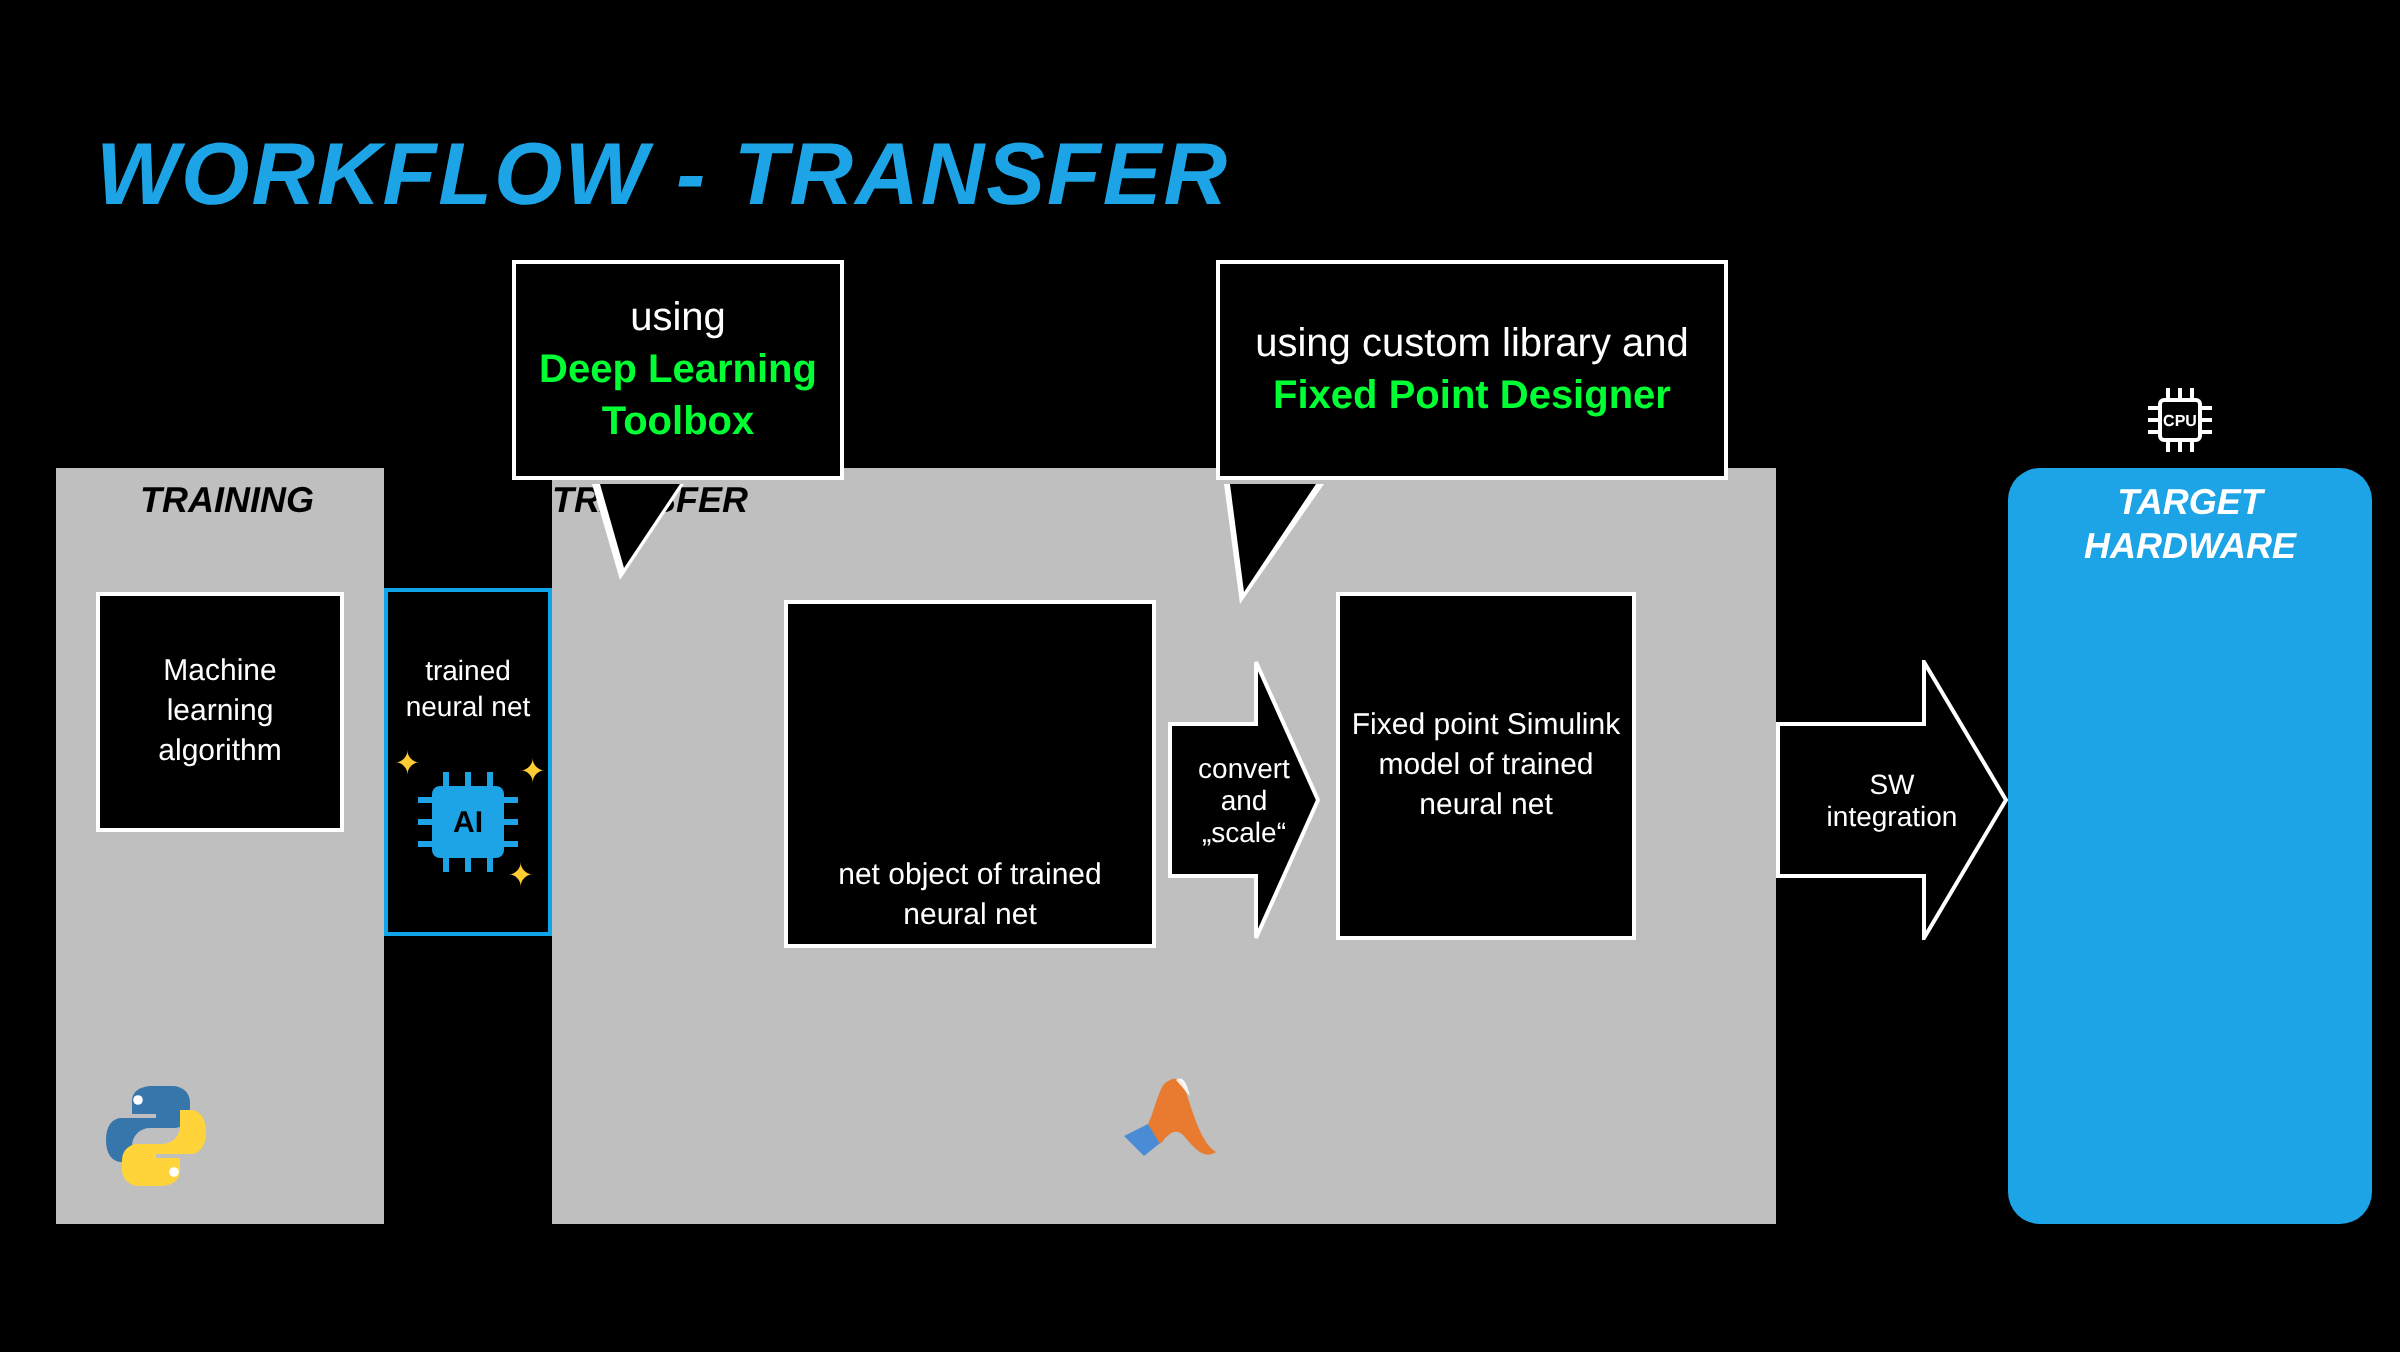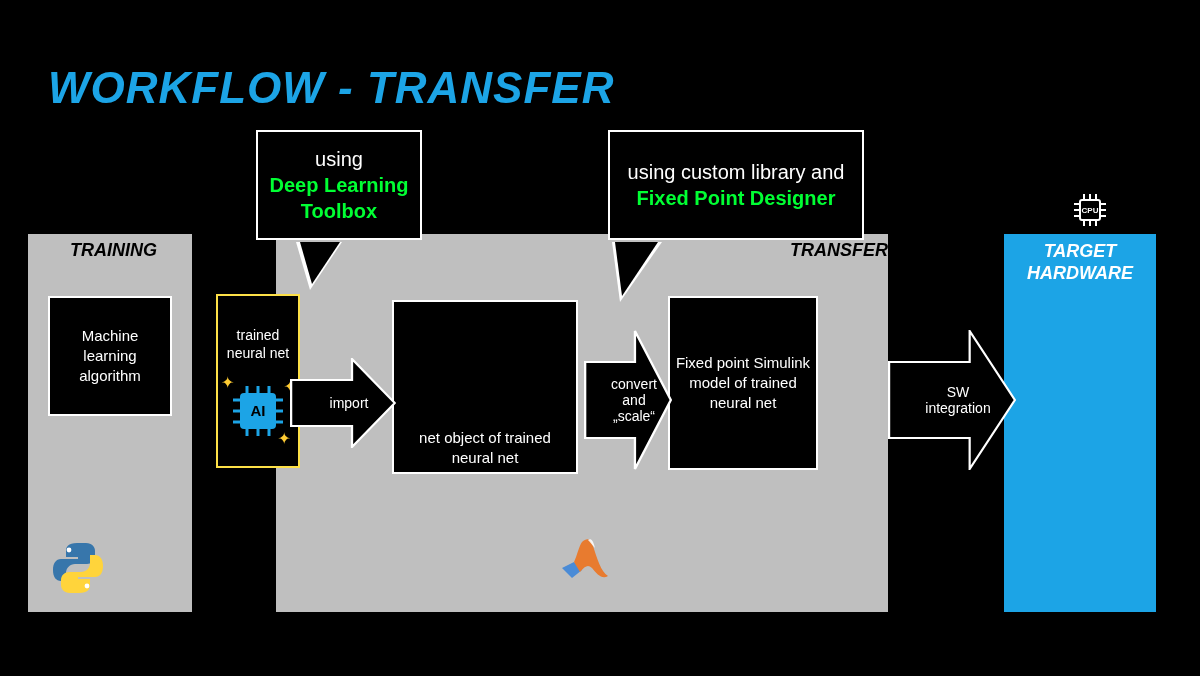--- a/index.html
+++ b/index.html
@@ -56,33 +56,34 @@
     top: 234px;
     width: 612px;
     height: 378px;
     background: #bfbfbf;
   }
   .panel-transfer .panel-label {
     position: absolute;
     top: 6px;
     left: 0;
     width: 100%;
-    text-align: right;
+    text-align: left;
     font-size: 18px;
     font-weight: 800;
     font-style: italic;
     color: #000;
   }
 
   .panel-target {
     left: 1004px;
     top: 234px;
-    width: 152px;
+    width: 182px;
     height: 378px;
     background: #1ca4e6;
+    border-radius: 16px;
   }
   .panel-target .panel-label {
     position: absolute;
     top: 6px;
     left: 0;
     width: 100%;
     text-align: center;
     font-size: 18px;
     line-height: 22px;
     font-weight: 800;
@@ -109,21 +110,20 @@
   
   .arrow {
     position: absolute;
     color: #fff;
     font-size: 14px;
     display: flex;
     align-items: center;
     justify-content: center;
     text-align: center;
     line-height: 16px;
-    padding-left: 12px;
   }
   .arrow svg { position: absolute; top: 0; left: 0; width: 100%; height: 100%; }
   .arrow .arrow-label { position: relative; z-index: 2; padding: 0 2px; }
   .arrow-import  { left: 290px; top: 358px; width: 94px;  height: 90px; }
   .arrow-convert { left: 584px; top: 330px; width: 76px;  height: 140px; }
   .arrow-sw      { left: 888px; top: 330px; width: 116px; height: 140px; }
 
   
   .callout {
     position: absolute;
@@ -154,27 +154,26 @@
   .tail2f { left: 615px; top: 242px; border-left: 7px solid transparent; border-right: 36px solid transparent; border-top: 54px solid #000; z-index:2; }
 
   
   .puck {
     position: absolute;
     left: 192px;
     top: 294px;
     width: 84px;
     height: 174px;
     background: #000;
-    border: 2px solid #fde047;
+    border: 2px solid #0ea5e9;
     box-sizing: border-box;
     text-align: center;
     font-size: 14px;
     line-height: 18px;
     padding-top: 30px;
-    margin-left: 24px;
   }
   .puck .chip {
     position: absolute;
     top: 86px;
     left: 50%;
     transform: translateX(-50%);
     width: 58px; height: 58px;
   }
   .sparkle { position:absolute; font-size:16px; color:#ffcc33; }
 
@@ -254,26 +253,20 @@
 
   <div class="node" style="left:392px; top:300px; width:186px; height:174px;align-items:flex-end;">
     <span>net object of trained neural net</span>
   </div>
 
   <div class="node" style="left:668px; top:296px; width:150px; height:174px;">
     <span>Fixed point Simulink model of trained neural net</span>
   </div>
 
 
-  <div class="arrow arrow-import">
-    <svg viewBox="0 0 94 90" preserveAspectRatio="none">
-      <polygon points="1,22 55,22 55,1 93,45 55,89 55,68 1,68" fill="#000" stroke="#fff" stroke-width="2"></polygon>
-    </svg>
-    <span class="arrow-label">import</span>
-  </div>
 
   <div class="arrow arrow-convert">
     <svg viewBox="0 0 76 140" preserveAspectRatio="none">
       <polygon points="1,32 44,32 44,1 75,70 44,139 44,108 1,108" fill="#000" stroke="#fff" stroke-width="2"></polygon>
     </svg>
     <span class="arrow-label" style="max-width:56px">convert and „scale“</span>
   </div>
 
   <div class="arrow arrow-sw">
     <svg viewBox="0 0 116 140" preserveAspectRatio="none">

